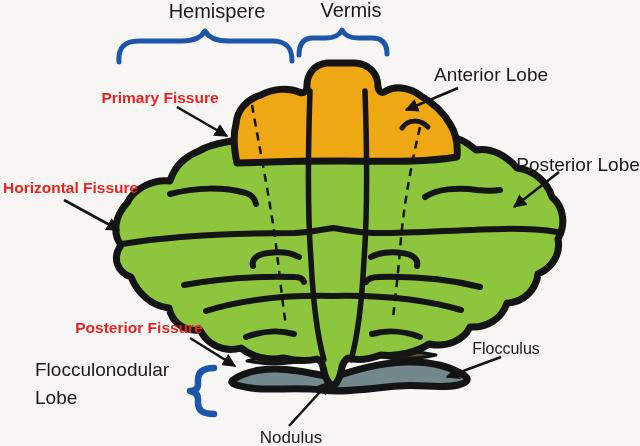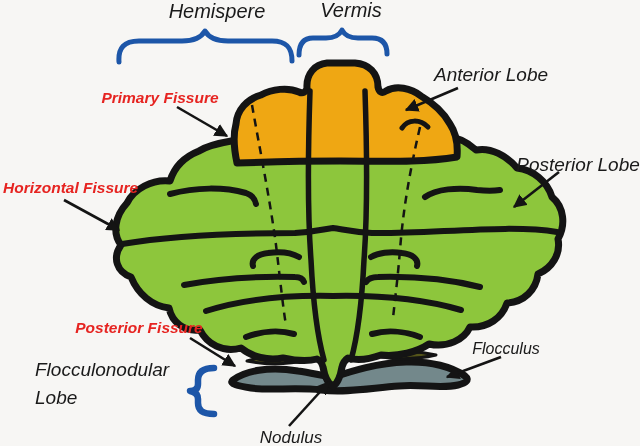--- a/index.html
+++ b/index.html
@@ -2,21 +2,20 @@
 <html><head>
 <meta charset="utf-8">
 <style>
   html, body { margin: 0; padding: 0; }
   body { font-family: "Liberation Sans", sans-serif; background: #ffffff; }
   .stage {
     position: relative;
     width: 640px;
     height: 446px;
     overflow: hidden;
-    font-style: italic;
   }
   svg { display: block; }
 
   
   .outline      { stroke: #141414; stroke-width: 7;   stroke-linejoin: round; stroke-linecap: round; }
   .outline-mid  { stroke: #141414; stroke-width: 5;   stroke-linejoin: round; stroke-linecap: round; fill: none; }
   .fissure      { stroke: #141414; stroke-width: 6;   stroke-linecap: round;  fill: none; }
   .fissure-thin { stroke: #141414; stroke-width: 5.5; stroke-linecap: round;  fill: none; }
   .dashed       { stroke: #141414; stroke-width: 2.5; stroke-dasharray: 8 6;  fill: none; }
   .arrow        { stroke: #141414; stroke-width: 2.6; fill: none; }

